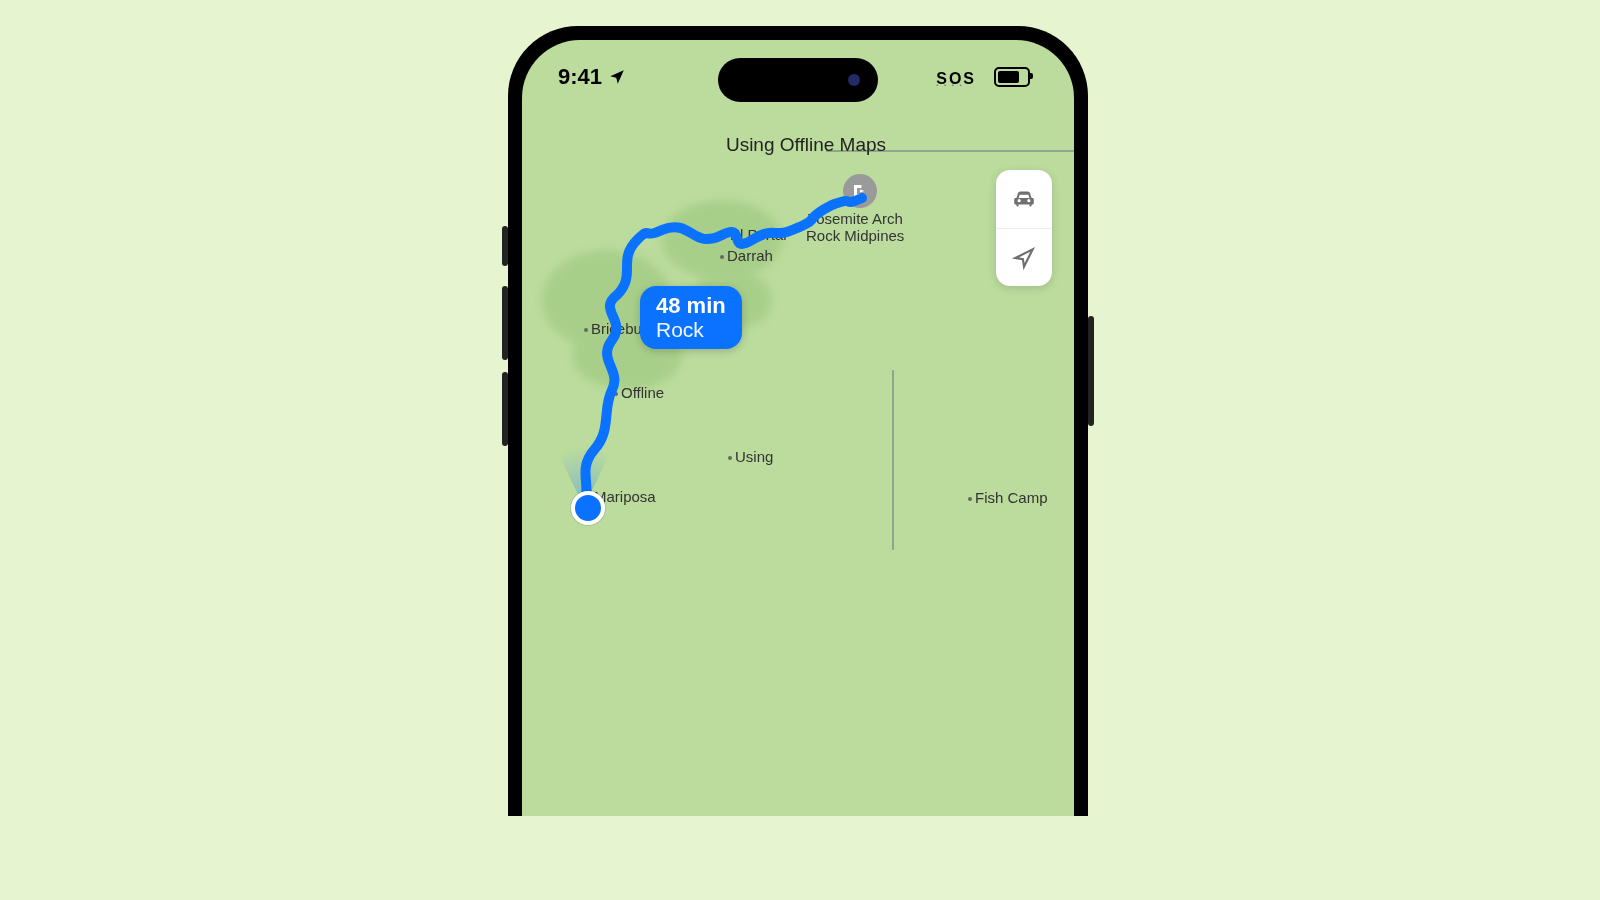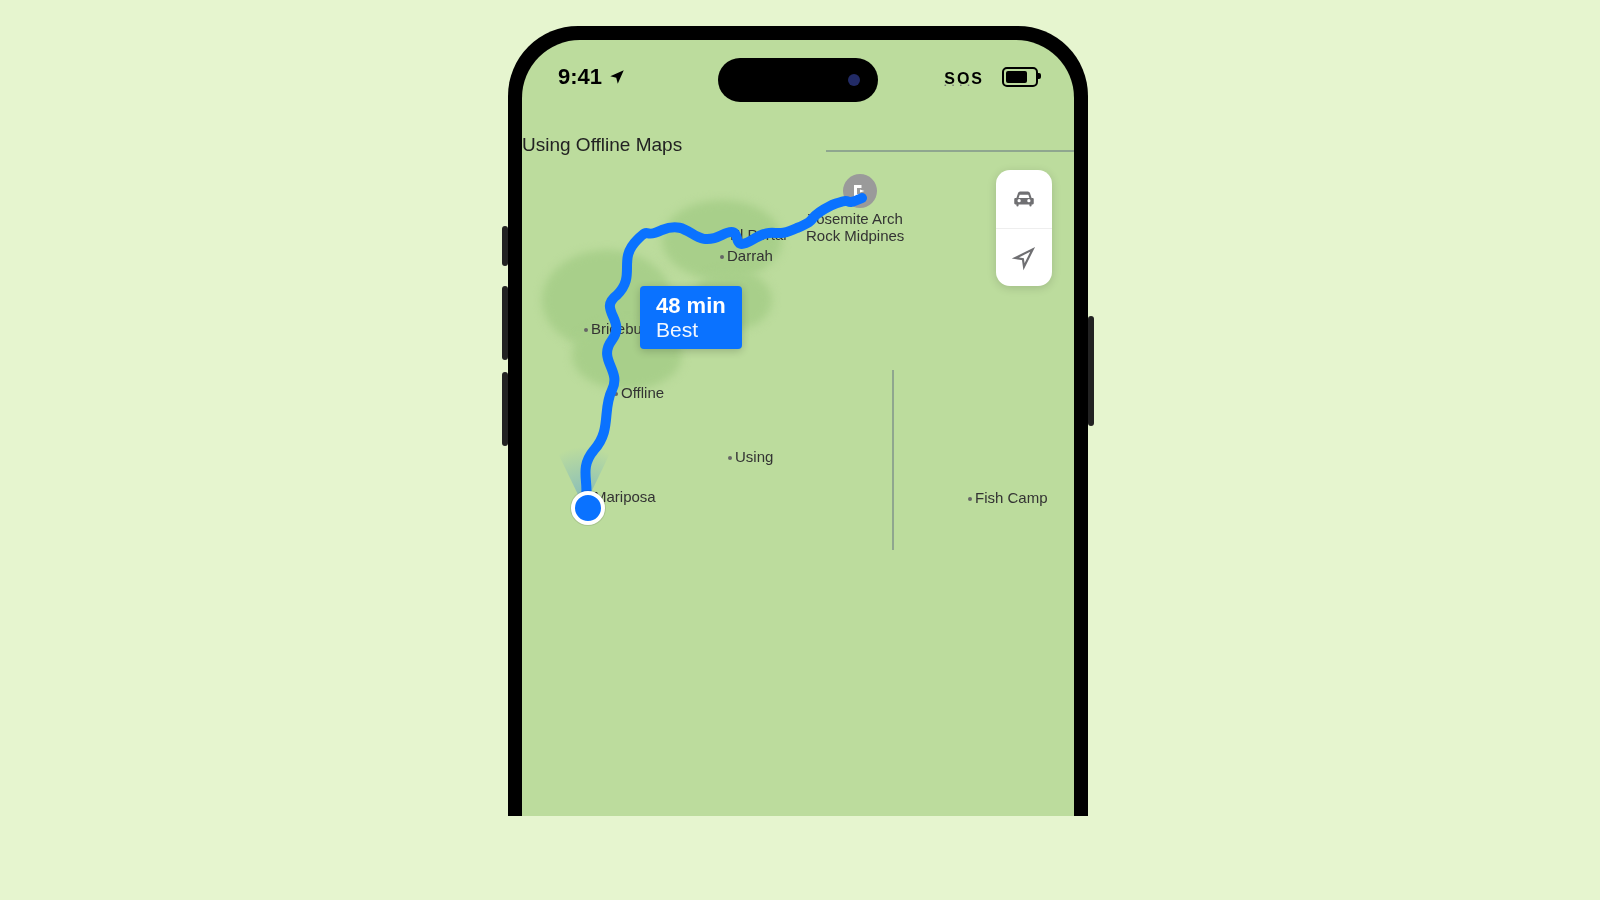--- a/index.html
+++ b/index.html
@@ -23,48 +23,48 @@
   
   .side-btn{position:absolute;background:#222;border-radius:3px;}
   .side-left1{left:-6px;top:200px;width:6px;height:40px;}
   .side-left2{left:-6px;top:260px;width:6px;height:74px;}
   .side-left3{left:-6px;top:346px;width:6px;height:74px;}
   .side-right{right:-6px;top:290px;width:6px;height:110px;}
   
   .island{position:absolute;top:18px;left:50%;transform:translateX(-50%);width:160px;height:44px;background:#000;border-radius:30px;z-index:50;}
   .island::after{content:"";position:absolute;right:18px;top:50%;transform:translateY(-50%);width:12px;height:12px;background:#222b66;border-radius:50%;}
   
-  .status{position:absolute;top:24px;left:0;right:0;display:flex;justify-content:space-between;padding:0 36px;font-weight:600;font-size:22px;z-index:40;}
+  .status{position:absolute;top:24px;left:0;right:8px;display:flex;justify-content:space-between;padding:0 36px;font-weight:600;font-size:22px;z-index:40;}
   .status .left, .status .right{display:flex;align-items:center;gap:6px;}
   .sos{font-size:16px;letter-spacing:2px;font-weight:800;margin-right:12px;}
   .sos-sub{position:absolute;font-size:6px;letter-spacing:2px;top:18px;left:0;color:#777;}
   .sos-wrap{position:relative;}
   .battery{width:32px;height:16px;border:2px solid #000;border-radius:5px;position:relative;}
   .battery::after{content:"";position:absolute;right:-5px;top:4px;width:3px;height:6px;background:#000;border-radius:0 2px 2px 0;}
   .battery-fill{position:absolute;left:2px;top:2px;bottom:2px;width:21px;background:#000;border-radius:2px;}
   
-  .offline{position:absolute;top:94px;left:0;right:16px;font-size:19px;color:#222;z-index:30;}
+  .offline{position:absolute;top:94px;left:0;right:16px;text-align:center;font-size:19px;color:#222;z-index:30;padding-left:32px;}
   
   .map{position:absolute;inset:0;}
   .park-border{position:absolute;border:2px solid #8fa68f;}
   .park-border.a{left:304px;top:110px;width:260px;height:400px;border-left:none;border-bottom:none;}
   .park-border.b{left:370px;top:330px;width:200px;height:180px;border-top:none;border-right:none;border-bottom:none;}
   .forest-blob{position:absolute;background:var(--map-dark);border-radius:50%;filter:blur(4px);}
   .fb1{left:20px;top:210px;width:130px;height:100px;}
   .fb2{left:50px;top:280px;width:110px;height:70px;}
   .fb3{left:140px;top:160px;width:120px;height:80px;}
   .fb4{left:170px;top:230px;width:80px;height:60px;}
   .map-label{position:absolute;font-size:15px;color:#333;white-space:nowrap;}
   .map-label .dot{display:inline-block;width:4px;height:4px;background:#666;border-radius:50%;vertical-align:middle;margin-right:3px;}
   
   .dest-label{position:absolute;font-size:15px;color:#333;text-align:center;line-height:1.15;font-weight:500;}
   .dest-marker{position:absolute;width:34px;height:34px;background:#9a9a9a;border-radius:50%;display:flex;align-items:center;justify-content:center;}
   
   svg.route{position:absolute;inset:0;width:100%;height:100%;z-index:10;}
-  .route-callout{position:absolute;background:var(--accent);color:#fff;border-radius:4px;padding:8px 16px;z-index:20;font-size:22px;line-height:1.1;box-shadow:0 2px 8px rgba(0,0,0,.2);}
+  .route-callout{position:absolute;background:var(--accent);color:#fff;border-radius:16px;padding:8px 16px;z-index:20;font-size:22px;line-height:1.1;box-shadow:0 2px 8px rgba(0,0,0,.2);}
   .route-callout .t1{font-weight:600;}
   .route-callout .t2{font-weight:400;opacity:.95;font-size:21px;}
   
   .loc-dot{position:absolute;width:26px;height:26px;background:var(--accent);border:4px solid #fff;border-radius:50%;z-index:15;box-shadow:0 0 0 1px rgba(0,0,0,.1);}
   
   .map-ctrl{position:absolute;right:22px;top:130px;width:56px;background:#fff;border-radius:14px;box-shadow:var(--shadow);z-index:30;}
   .map-ctrl button{width:100%;height:58px;border:none;background:none;display:flex;align-items:center;justify-content:center;color:var(--grey-icon);}
   .map-ctrl button + button{border-top:1px solid #eee;}
   
   .ic{width:26px;height:26px;}
@@ -122,21 +122,21 @@
                 <stop offset="0%" stop-color="#0a72ff" stop-opacity=".35"></stop>
                 <stop offset="100%" stop-color="#0a72ff" stop-opacity="0"></stop>
               </radialGradient>
             </defs>
           <path d="M40 72 L10 10 Q40 0 70 10 Z" fill="url(#cone)"></path>
         </svg>
         <div class="loc-dot" style="left:49px;top:451px"></div>
 
         <div class="route-callout" style="left:118px;top:246px">
           <div class="t1">48 min</div>
-          <div class="t2">Best</div>
+          <div class="t2">Rock</div>
         </div>
 
         <div class="dest-marker" style="left:321px;top:134px">
           <svg class="ic-sm" viewBox="0 0 24 24" fill="#fff">
               <path d="M4 4h10v4H8v8h6v4H4V4zm8 6l6 2-6 2v-4z"></path>
             </svg>
         </div>
         <div class="dest-label" style="left:284px;top:170px">
           <div>Yosemite Arch</div>
           <div>Rock Midpines</div>

